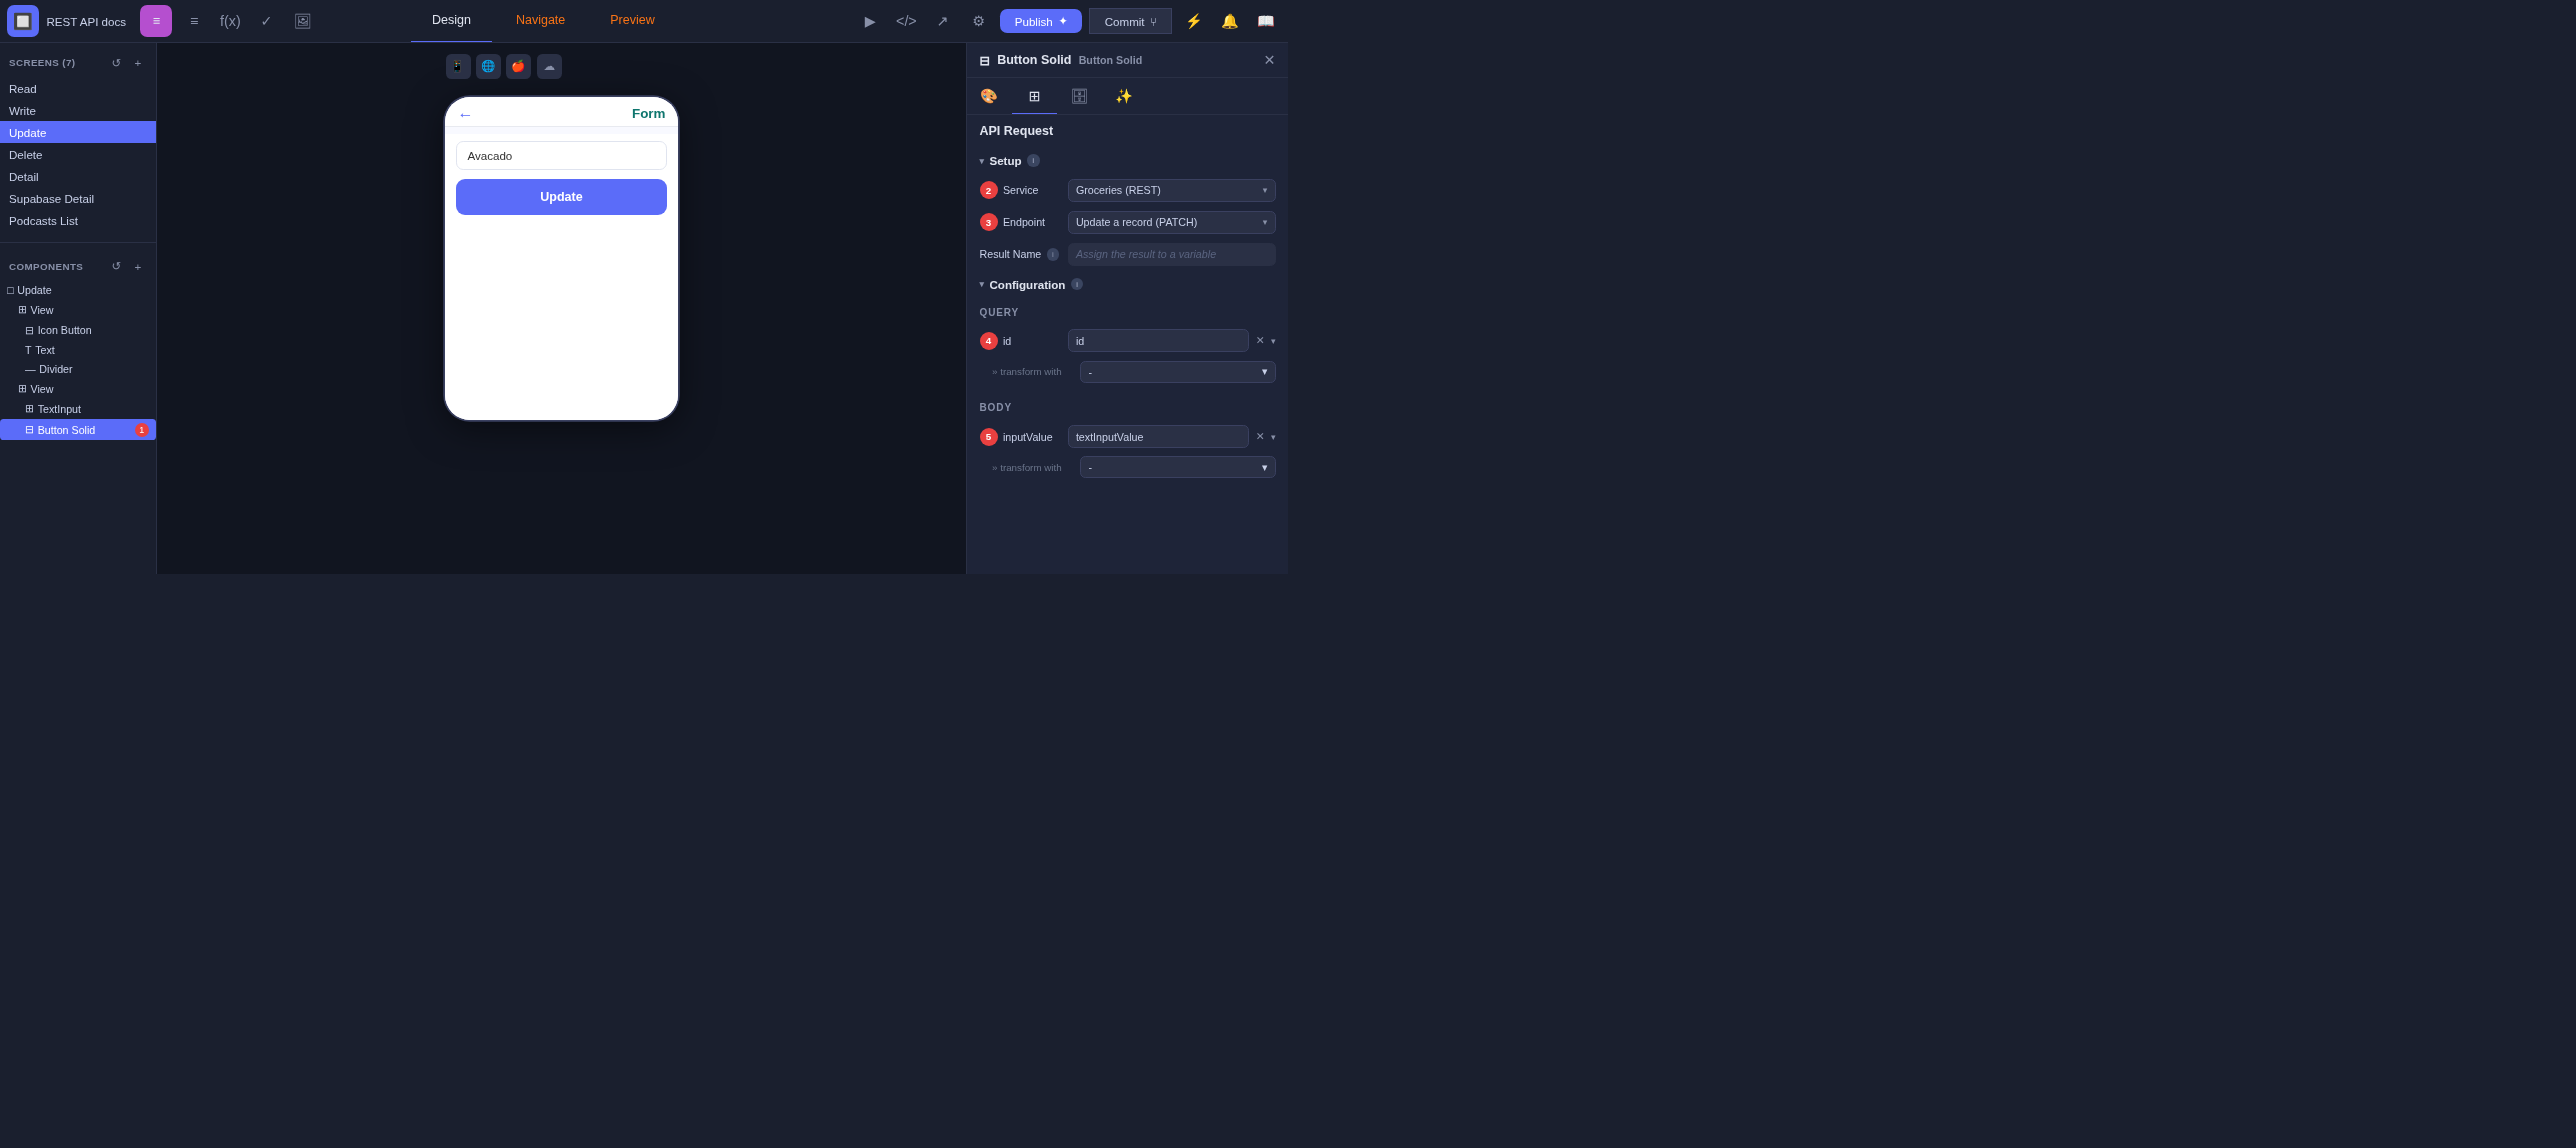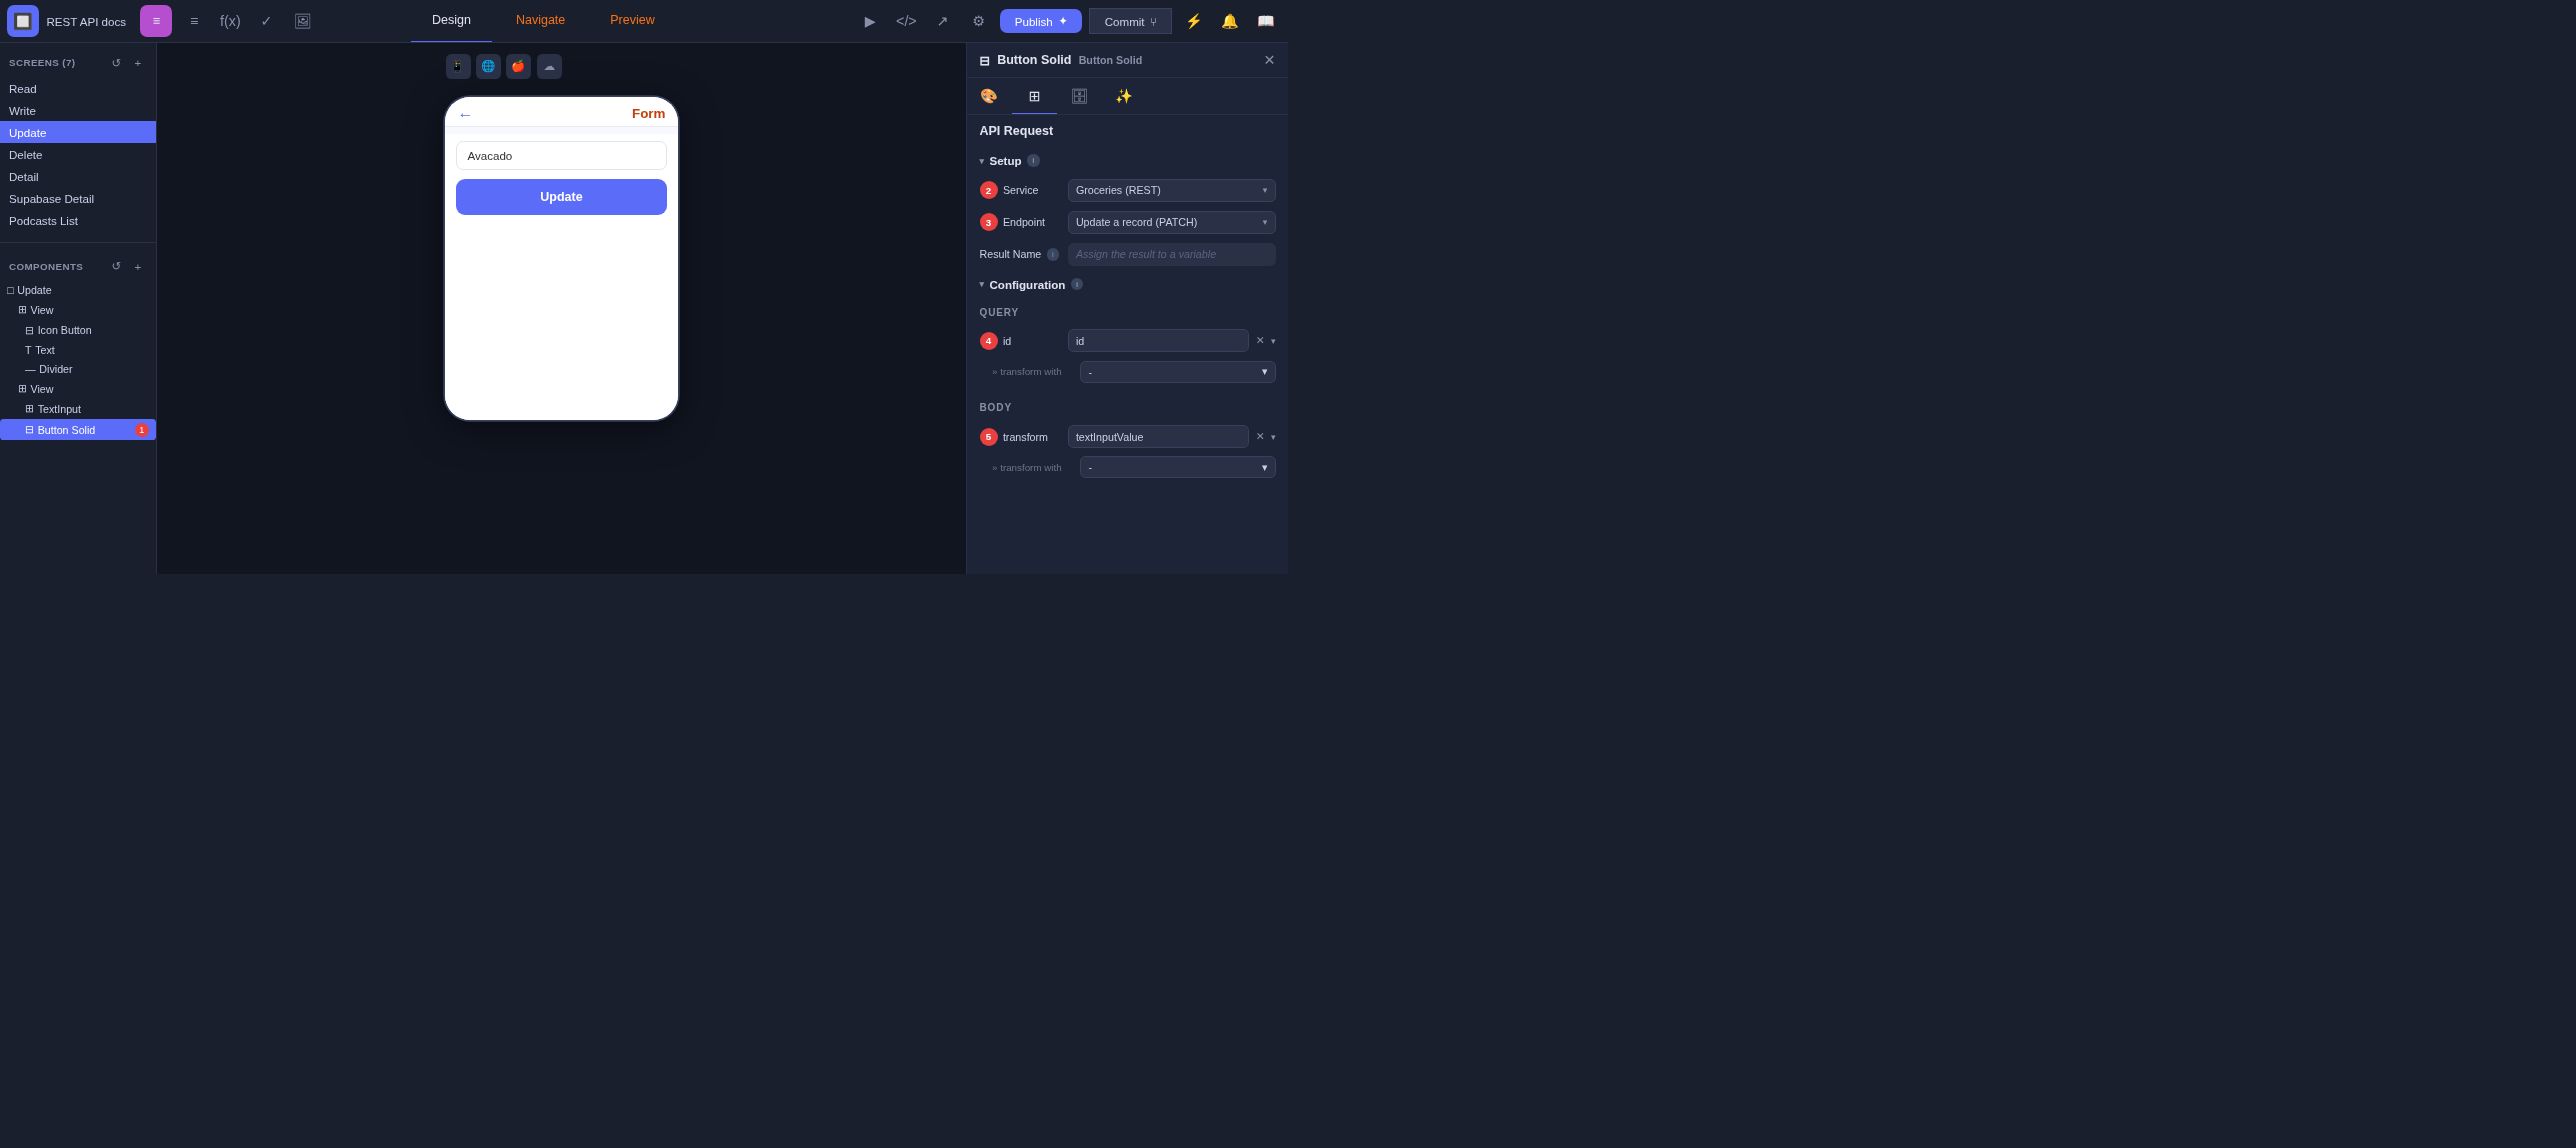--- a/index.html
+++ b/index.html
@@ -36,21 +36,21 @@
     .comp-item { padding: 3.6px 7.2px; cursor: pointer; color: #c8d0e8; font-size: 10.7px; display: flex; align-items: center; gap: 3.6px; }
     .comp-item.active { background: #5b6cf9; color: white; border-radius: 3.6px; }
     .comp-item .indent1 { margin-left: 7.2px; }
     .comp-item .indent2 { margin-left: 14.3px; }
     .comp-badge { background: #e94040; color: white; border-radius: 50%; width: 14.3px; height: 14.3px; font-size: 9px; display: flex; align-items: center; justify-content: center; margin-left: auto; }
 
     
     .canvas { flex: 1; background: #111520; display: flex; align-items: flex-start; justify-content: center; padding-top: 18px; position: relative; }
     .device-frame { width: 233px; background: #f8f9ff; border-radius: 25px; box-shadow: 0 0 0 1.8px #3a4060, 0 7.2px 36px rgba(0,0,0,0.5); overflow: hidden; padding: 0; }
     .device-top { display: flex; align-items: center; justify-content: space-between; padding: 7.2px 12.5px 3.6px; background: white; }
-    .device-form-title { color: #c2410c; font-size: 13.4px; font-weight: 700; padding-left: 16px; }
+    .device-form-title { color: #0f766e; font-size: 13.4px; font-weight: 700; padding-left: 16px; }
     .device-back { color: #5b6cf9; font-size: 16px; cursor: pointer; }
     .device-divider { height: 0.9px; background: #e8eaf0; margin: 0 0 7.2px; }
     .device-content { padding: 7.2px 10.7px 18px; background: white; min-height: 286px; }
     .device-input { border: 0.9px solid #e0e4ef; border-radius: 7.2px; padding: 7.2px 10.7px; font-size: 11.6px; color: #333; margin-bottom: 9px; width: 100%; background: white; }
     .device-btn { background: #5b6cf9; color: white; border: none; border-radius: 9px; padding: 10.7px; width: 100%; font-size: 12.5px; font-weight: 600; cursor: pointer; }
     .canvas-toolbar-btn { width: 25px; height: 25px; background: #2a3045; border-radius: 5.4px; display: flex; align-items: center; justify-content: center; color: #8890a8; cursor: pointer; font-size: 11.6px; }
 
     
     .right-panel { width: 322px; background: #1e2438; border-left: 0.9px solid #2a3045; display: flex; flex-direction: column; flex-shrink: 0; overflow-y: auto; }
     .right-panel-header { display: flex; align-items: center; justify-content: space-between; padding: 9px 12.5px; border-bottom: 0.9px solid #2a3045; }
@@ -306,21 +306,21 @@
         </div>
       </div>
 
       <div class="sub-section" style="margin-top: 7.2px;">
         <div class="sub-section-title">BODY</div>
       </div>
 
       <div class="field-row">
         <div class="field-label">
           <div class="step-badge">5</div>
-          <span>transform</span>
+          <span>inputValue</span>
         </div>
         <div class="field-select-with-x">
           <div class="field-select" style="flex:1;">
             <span>textInputValue</span>
           </div>
           <span class="field-x">✕</span>
           <span class="arrow" style="color:#8890a8;font-size:9px;">▾</span>
         </div>
       </div>
 

